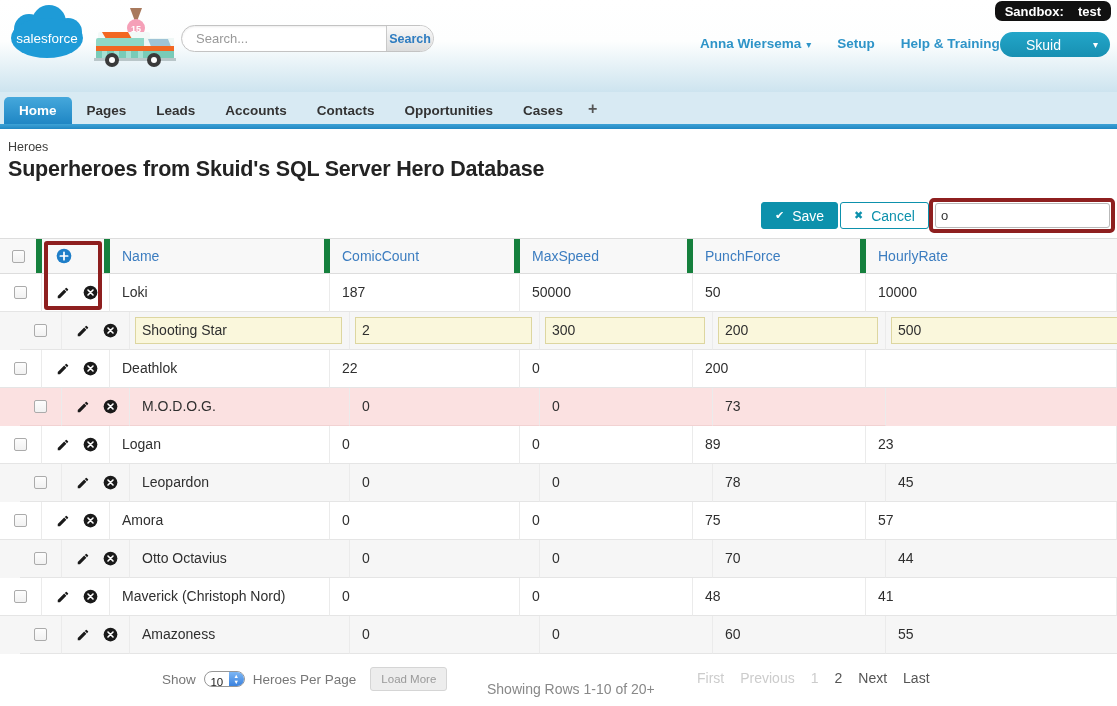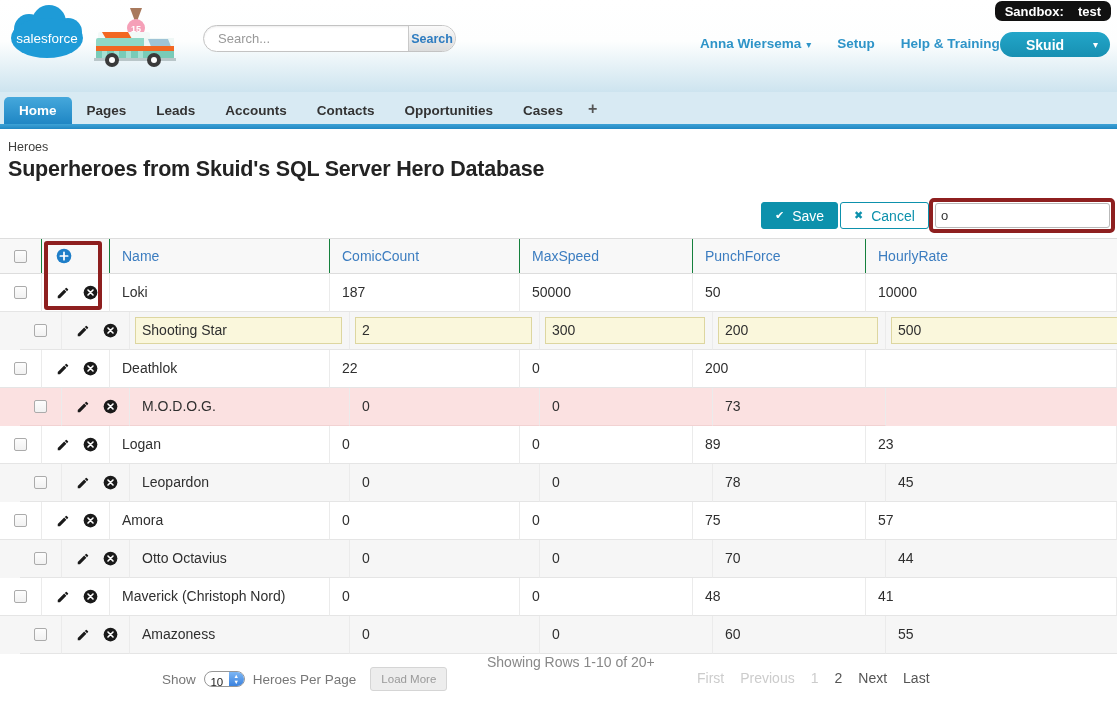--- a/index.html
+++ b/index.html
@@ -9,37 +9,37 @@
     font-family:"Liberation Sans","DejaVu Sans",sans-serif; color:#2f2f2f;
   }
   
   .topbar { position:absolute; top:0; left:0; width:1117px; height:92px;
     background:linear-gradient(#ffffff 0%, #fdfefe 45%, #cde4ef 100%); }
   .sandbox-badge { position:absolute; top:1px; right:6px; height:20px;
     background:#111; color:#fff; font-size:13px; font-weight:bold;
     padding:2px 10px; border-radius:7px; display:flex; gap:14px; align-items:flex-end; }
   .logo-cloud { position:absolute; top:2px; left:6px; }
   .truck { position:absolute; top:4px; left:92px; }
-  .search-pill { position:absolute; top:25px; left:203px; width:253px; height:27px;
+  .search-pill { position:absolute; top:25px; left:181px; width:253px; height:27px;
     background:#fff; border:1px solid #c3c3c3; border-radius:14px;
     display:flex; overflow:hidden; box-shadow:0 1px 2px rgba(0,0,0,.08) inset; }
   .search-pill input { flex:1; border:none; outline:none; padding:0 14px;
     font-size:13px; color:#444; background:transparent;
     font-family:"Liberation Sans",sans-serif; }
   .search-pill input::placeholder { color:#999; }
   .search-btn { width:62px; border:none; border-left:1px solid #c9c9c9; cursor:pointer;
     background:linear-gradient(#fafafa,#dcdcdc); color:#2e7cc0; font-weight:bold;
     font-size:12.5px; font-family:"Liberation Sans",sans-serif; }
   .top-links { position:absolute; top:36px; left:700px; width:300px;
     display:flex; gap:26px; align-items:center; white-space:nowrap; }
   .top-link { color:#2e94c8; font-weight:bold; font-size:13.5px; cursor:pointer; }
   .caret { font-size:10px; color:#2e94c8; margin-left:5px; }
   .skuid-btn { position:absolute; top:32px; left:1000px; width:110px; height:25px;
     background:linear-gradient(#23a6c9,#1790b2); border-radius:13px; color:#fff;
-    font-weight:bold; font-size:14px; display:flex; align-items:center;
+    font-weight:normal; font-size:14px; display:flex; align-items:center;
     justify-content:space-between; padding:0 12px 0 26px; cursor:pointer; }
   .skuid-btn .caret { color:#fff; }
   
   .tabbar { position:absolute; top:92px; left:0; width:1117px; height:32px;
     background:#d8eaf3; display:flex; align-items:flex-end; padding-left:4px; }
   .tab { font-size:13.5px; font-weight:bold; color:#333; padding:6px 15px 6px;
     cursor:pointer; }
   .tab.active { background:linear-gradient(#45a8dc,#1f86c4); color:#fff;
     border-radius:5px 5px 0 0; }
   .tab.plus { color:#555; font-size:16px; padding:4px 10px 6px; }
@@ -67,21 +67,21 @@
     pointer-events:none; z-index:5; }
   .annot-filter { top:198px; left:929px; width:186px; height:35px; }
   .annot-actions { top:241px; left:44px; width:58px; height:69px; border-radius:3px; }
   
   .heroes-table { position:absolute; top:238px; left:0; width:1117px; }
   .trow, .thead-row { display:grid;
     grid-template-columns:42px 68px 220px 190px 173px 173px 251px; }
   .thead-row { height:36px; background:#f8f8f8;
     border-top:1px solid #ddd; border-bottom:1px solid #ddd; }
   .th { color:#3c7dc0; font-size:14px; line-height:34px; padding-left:12px;
-    border-right:1px solid #15803d; cursor:pointer; }
+    border-right:6px solid #15803d; cursor:pointer; }
   .th:last-child { border-right:none; }
   .trow { height:38px; background:#fff; }
   .trow.zebra { background:#f6f6f6;padding-left:20px; }
   .trow.deleted { background:#fbe1e1; }
   .cell { font-size:14px; color:#2f2f2f; line-height:37px; padding-left:12px;
     border-right:1px solid #ebebeb; border-bottom:1px solid #e5e5e5;
     overflow:hidden; white-space:nowrap; }
   .trow.deleted .cell { border-bottom:1px solid #f2d2d2; }
   .cell.c-check, .th.c-check { display:flex; align-items:center; justify-content:center;
     padding-left:0; }
@@ -101,21 +101,21 @@
   .mac-select { width:41px; height:16px; border:1px solid #979797; border-radius:8px;
     background:#fff; display:flex; overflow:hidden; cursor:pointer; }
   .mac-select .val { flex:1; font-size:11.5px; color:#222; text-align:center;
     line-height:20px; }
   .mac-select .stepper { width:15px; background:linear-gradient(#7cb6f4,#3b82de);
     display:flex; flex-direction:column; align-items:center; justify-content:center;
     color:#fff; font-size:5.5px; line-height:5px; gap:1px; }
   .load-more { margin-left:6px; background:#ededed; border:1px solid #d5d5d5;
     border-radius:3px; color:#9a9a9a; font-size:11.5px; padding:5px 10px;
     cursor:pointer; font-family:"Liberation Sans",sans-serif; }
-  .f-status { position:absolute; top:0; left:487px; font-size:14px; color:#888; }
+  .f-status { position:absolute; top:27px; left:487px; font-size:14px; color:#888; }
   .f-pager { position:absolute; top:16px; left:697px; display:flex; gap:16px;
     font-size:14px; }
   .page-link { color:#555; cursor:pointer; }
   .page-link.disabled { color:#ccc; cursor:default; }
 </style>
 </head>
 <body>
 
 <div class="topbar">
   <svg class="logo-cloud" width="82" height="60" viewBox="0 0 82 60">

